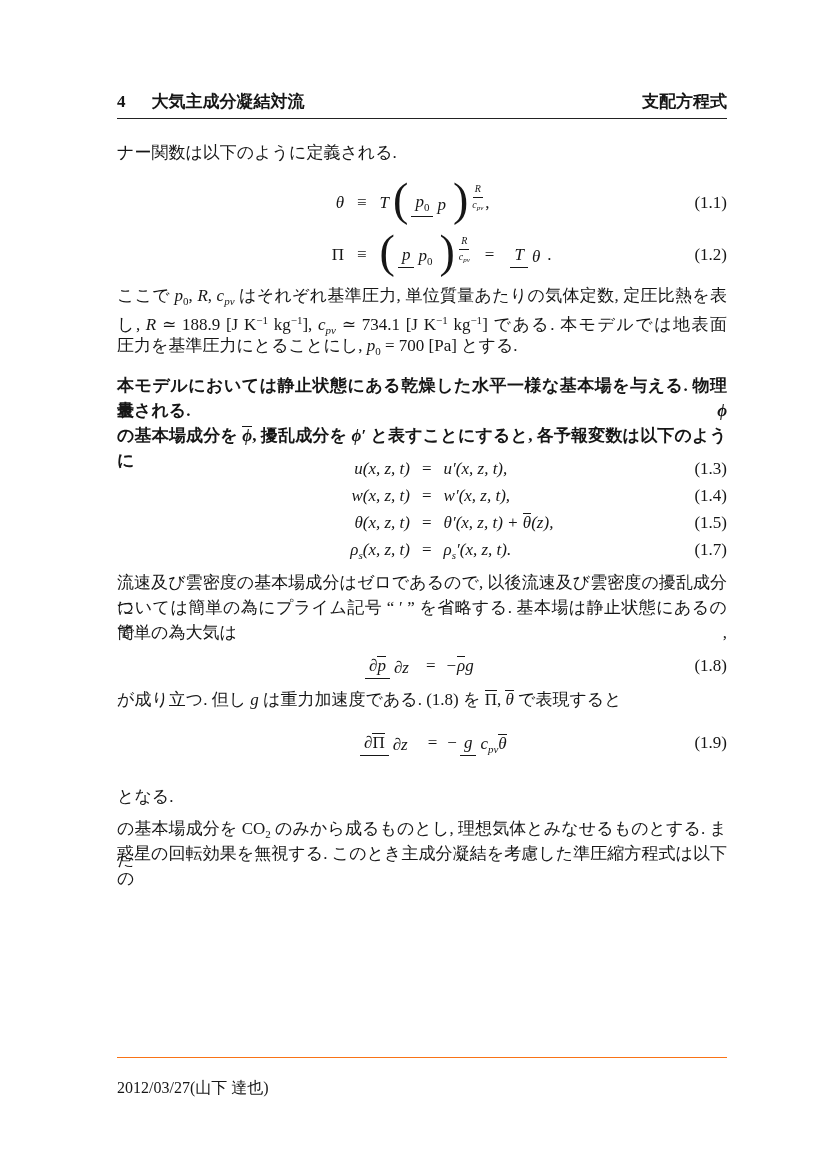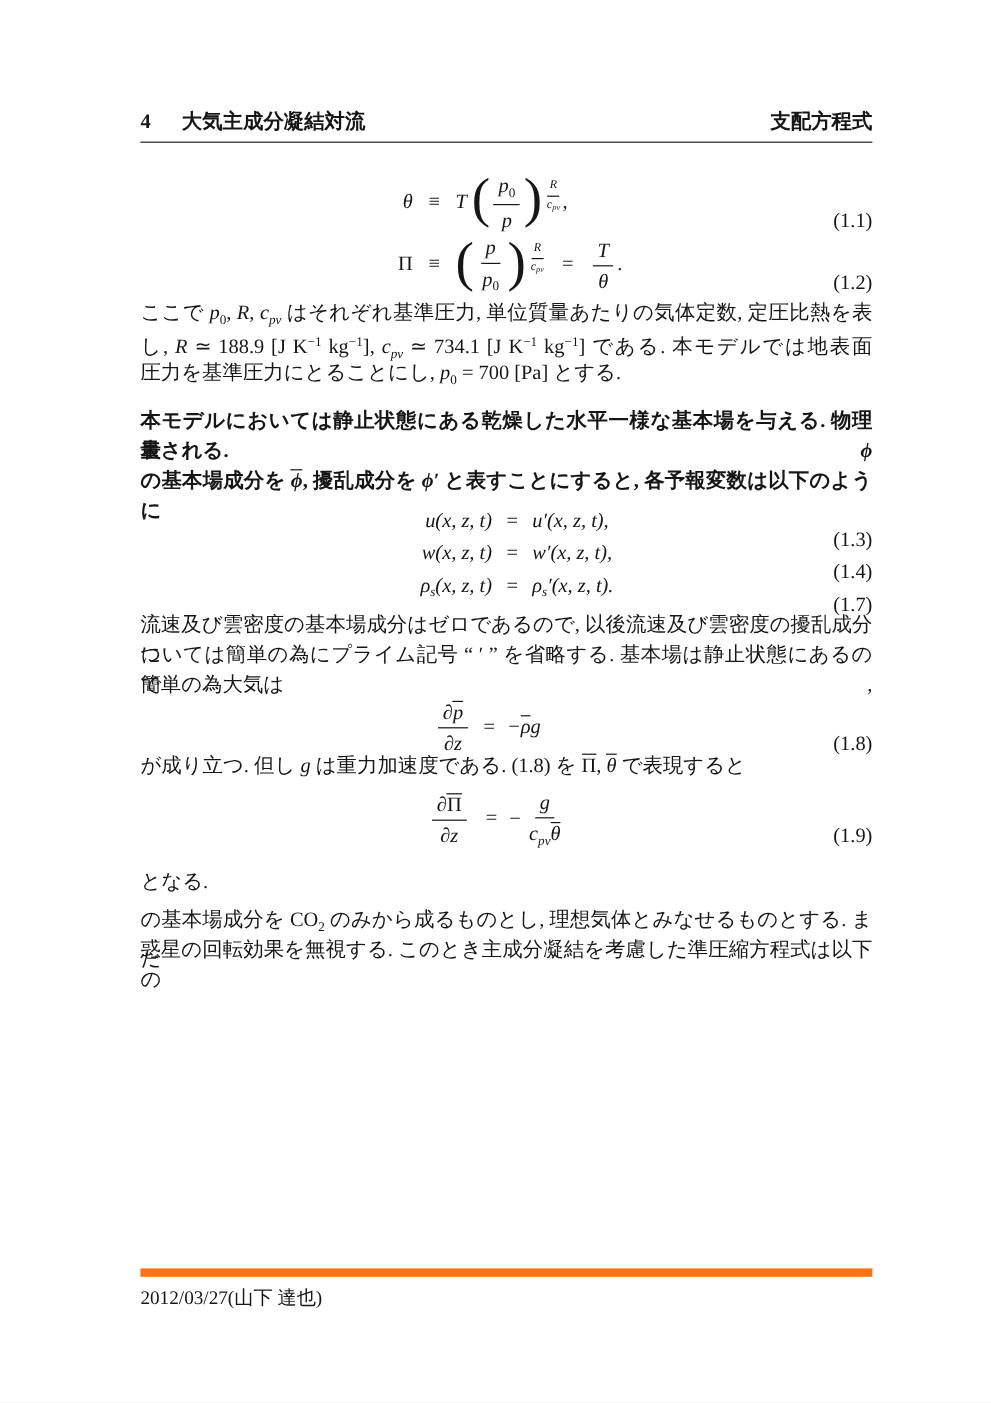--- a/index.html
+++ b/index.html
@@ -21,24 +21,24 @@
   .up{font-style:normal;}
   .sub{font-size:11px;vertical-align:-4px;font-style:normal;}
   .subit{font-size:11px;vertical-align:-4px;font-style:italic;}
   .sup{font-size:11px;vertical-align:6px;font-style:normal;}
   .ovl,.ovlit,.ovlup{display:inline-block;border-top:1.1px solid #161616;line-height:1.02;}
   .ovlit{font-style:italic;}
   .ovlup{font-style:normal;}
   
   .eq{position:relative;white-space:nowrap;}
   .mi{font-style:italic;}
-  .tag{position:absolute;right:0;top:50%;transform:translateY(-50%);font-style:normal;line-height:normal;margin-top:16px;}
+  .tag{position:absolute;right:0;top:50%;transform:translateY(-50%);font-style:normal;line-height:normal;}
   .rel{font-style:normal;margin:0 13px;}
   .coef{margin-right:4px;}
-  .frac{display:inline-flex;flex-direction:column;align-items:center;vertical-align:middle;
+  .frac{display:inline-flex;align-items:center;vertical-align:middle;
         margin:0 3px;line-height:1.25;text-align:center;}
   .fnum{display:block;padding:0 4px 2px;border-bottom:1.1px solid #161616;}
   .fden{display:block;padding:2px 4px 0;}
   .supfrac{display:inline-flex;flex-direction:column;align-items:center;vertical-align:16px;
            font-size:10px;line-height:1.25;margin-left:2px;text-align:center;}
   .supfrac .fnum{padding:0 2px 1px;border-bottom:0.9px solid #161616;}
   .supfrac .fden{padding:1px 2px 0;}
   .supfrac .subit,.supfrac .sub{font-size:7px;vertical-align:-2px;}
   .bp{font-size:46px;font-style:normal;vertical-align:middle;position:relative;top:-4px;line-height:0;}
   .alhs{display:inline-block;text-align:right;}
@@ -55,39 +55,40 @@
   
   #p1{margin-top:140px;}
   #p2{margin-top:4px;}
   #p3{margin-top:15px;font-weight:bold;}
   #eqalign{margin-top:7px;}
   #p4{margin-top:7px;}
   #p5{margin-top:0;}
   #p6{margin-top:18px;}
   #p7{margin-top:7px;}
   
-  .footer{position:absolute;left:117px;top:1057px;width:610px;border-top:7px solid #f97316;
-          padding-top:9px;font-size:16px;line-height:20px;}
+  .footer{position:absolute;left:117px;top:1057px;width:610px;border-top:1px solid #f97316;
+          padding-top:20px;font-size:16px;line-height:20px;}
 </style>
 </head>
 <body>
 
 <div class="page">
 
   <div class="header">
     <span class="hleft">
       <span class="pagenum">4</span>
       <span>大気主成分凝結対流</span>
     </span>
     <span>支配方程式</span>
   </div>
 
   <div class="content">
 
     <div class="para" id="p1">
+      <div class="line"><span>ナー関数は以下のように定義される.</span></div>
     </div>
 
     <div class="eq mi" id="e11"><span class="alhs head-lhs"><span>θ</span></span><span class="rel">≡</span><span class="coef">T</span><span class="bp">(</span><span class="frac">
           <span class="fnum"><span>p</span><span class="sub">0</span></span>
           <span class="fden"><span>p</span></span>
         </span><span class="bp">)</span><span class="supfrac">
           <span class="fnum"><span>R</span></span>
           <span class="fden"><span>c</span><span class="subit">pv</span></span>
         </span><span class="up">,</span><span class="tag">(1.1)</span></div>
 
@@ -110,20 +111,21 @@
 
     <div class="para" id="p3">
       <div class="line jl"><span>本モデルにおいては静止状態にある乾燥した水平一様な基本場を与える. 物理量 </span><span class="it">ϕ</span></div>
       <div class="line"><span>表される.</span></div>
       <div class="line jl"><span>の基本場成分を </span><span class="ovlit">ϕ</span><span>, 擾乱成分を </span><span class="it">ϕ′</span><span> と表すことにすると, 各予報変数は以下のように</span></div>
     </div>
 
     <div id="eqalign">
       <div class="eq mi alignrow"><span class="alhs align-lhs"><span>u(x, z, t)</span></span><span class="rel">=</span><span><span>u′(x, z, t),</span></span><span class="tag">(1.3)</span></div>
       <div class="eq mi alignrow"><span class="alhs align-lhs"><span>w(x, z, t)</span></span><span class="rel">=</span><span><span>w′(x, z, t),</span></span><span class="tag">(1.4)</span></div>
+      <div class="eq mi alignrow"><span class="alhs align-lhs"><span>θ(x, z, t)</span></span><span class="rel">=</span><span><span>θ′(x, z, t) + </span><span class="ovl">θ</span><span>(z),</span></span><span class="tag">(1.5)</span></div>
       <div class="eq mi alignrow"><span class="alhs align-lhs"><span>ρ</span><span class="subit">s</span><span>(x, z, t)</span></span><span class="rel">=</span><span><span>ρ</span><span class="subit">s</span><span>′(x, z, t).</span></span><span class="tag">(1.7)</span></div>
     </div>
 
     <div class="para" id="p4">
       <div class="line jl"><span>流速及び雲密度の基本場成分はゼロであるので, 以後流速及び雲密度の擾乱成分に</span></div>
       <div class="line jl"><span>ついては簡単の為にプライム記号 “ ′ ” を省略する. 基本場は静止状態にあるので,</span></div>
       <div class="line"><span>簡単の為大気は</span></div>
     </div>
 
     <div class="eq mi" id="e18"><span class="frac">

